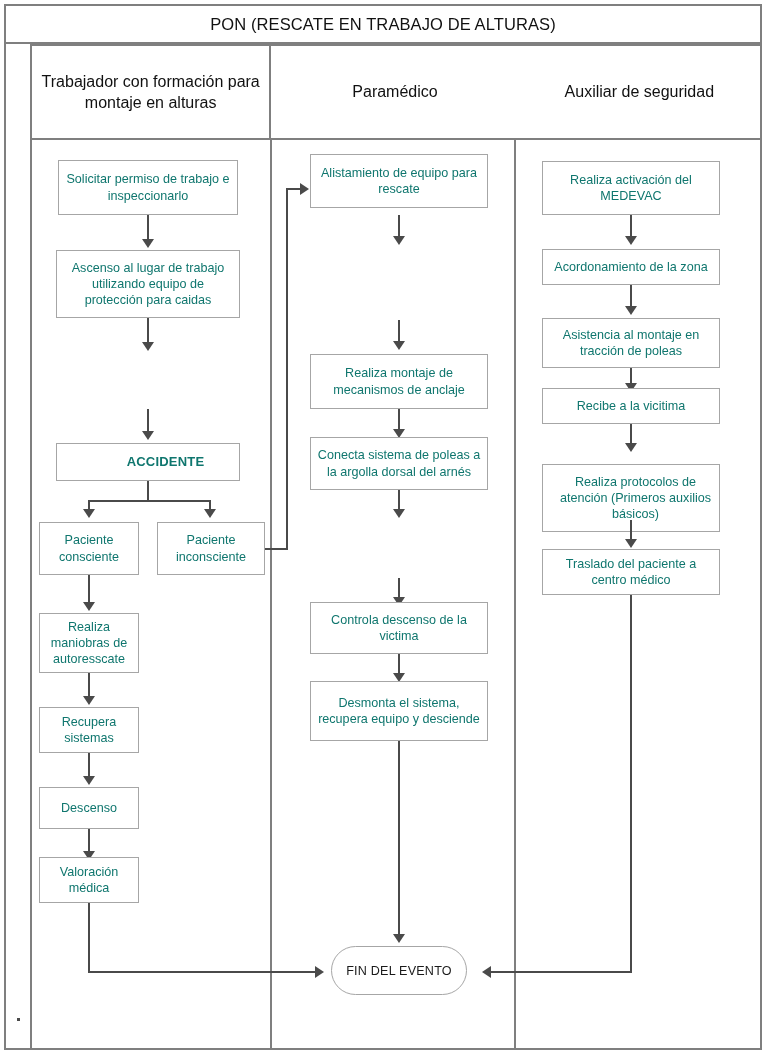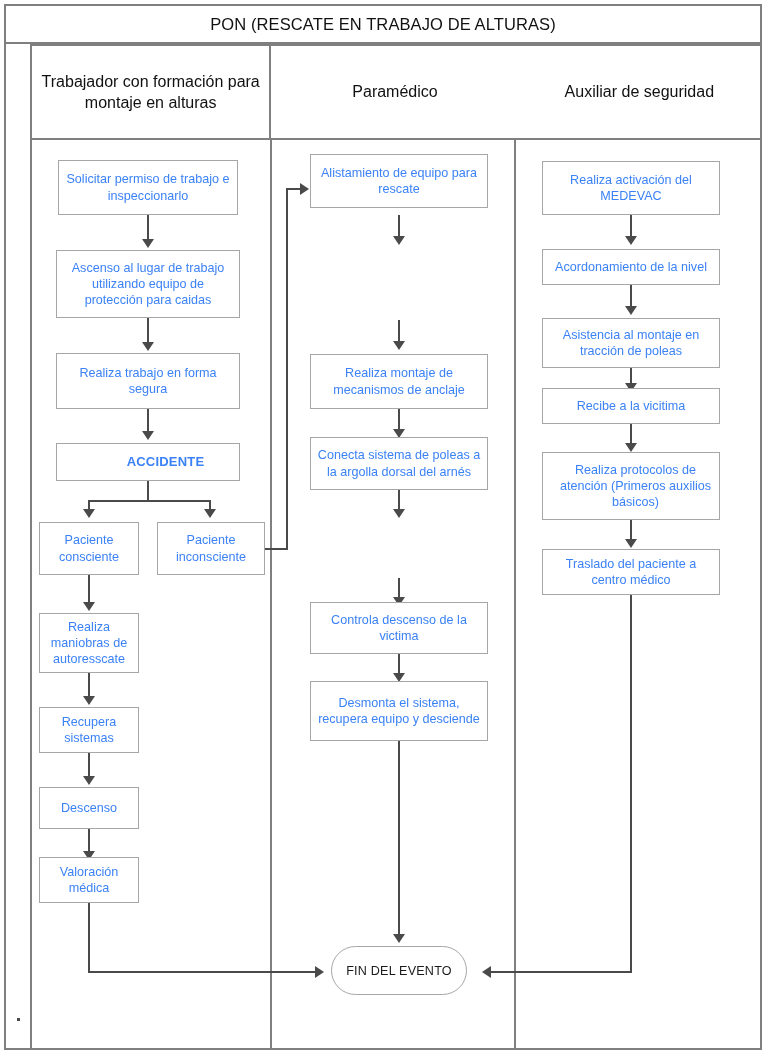--- a/index.html
+++ b/index.html
@@ -111,21 +111,21 @@
     position: absolute;
     box-sizing: border-box;
     border: 1px solid #a6a6a6;
     background: #ffffff;
     display: flex;
     align-items: center;
     justify-content: center;
     text-align: center;
     font-size: 12.6px;
     line-height: 1.28;
-    color: #3b82f6;
+    color: #0f766e;
     padding: 2px 6px;
   }
   .node.bold { font-weight: bold; font-size: 13px; letter-spacing: .2px; padding-left: 41px; }
 
   .terminator {
     position: absolute;
     box-sizing: border-box;
     border: 1px solid #a6a6a6;
     border-radius: 28px;
     background: #ffffff;
@@ -186,21 +186,20 @@
   <div class="corner-dot"></div>
 
   <div class="node" style="left:58px; top:160px; width:180px; height:55px;">Solicitar permiso de trabajo e inspeccionarlo</div>
   <div class="conn v" style="left:147px; top:215px; height:31px;"></div>
   <div class="arrow down" style="left:142px; top:239px;"></div>
 
   <div class="node" style="left:56px; top:250px; width:184px; height:68px;">Ascenso al lugar de trabajo utilizando equipo de protección para caidas</div>
   <div class="conn v" style="left:147px; top:318px; height:31px;"></div>
   <div class="arrow down" style="left:142px; top:342px;"></div>
 
-  <div class="node" style="left:56px; top:353px; width:184px; height:56px;">Realiza trabajo en forma segura</div>
   <div class="conn v" style="left:147px; top:409px; height:29px;"></div>
   <div class="arrow down" style="left:142px; top:431px;"></div>
 
   <div class="node bold" style="left:56px; top:443px; width:184px; height:38px;">ACCIDENTE</div>
 
   <div class="conn v" style="left:147px; top:481px; height:20px;"></div>
   <div class="conn h" style="left:88px; top:500px; width:123px;"></div>
   <div class="conn v" style="left:88px; top:500px; height:16px;"></div>
   <div class="arrow down" style="left:83px; top:509px;"></div>
   <div class="conn v" style="left:209px; top:500px; height:16px;"></div>
@@ -261,33 +260,33 @@
 
   <div class="conn v" style="left:398px; top:741px; height:200px;"></div>
   <div class="arrow down" style="left:393px; top:934px;"></div>
 
   <div class="terminator" style="left:331px; top:946px; width:136px; height:49px;">FIN DEL EVENTO</div>
 
   <div class="node" style="left:542px; top:161px; width:178px; height:54px;">Realiza activación del MEDEVAC</div>
   <div class="conn v" style="left:630px; top:215px; height:28px;"></div>
   <div class="arrow down" style="left:625px; top:236px;"></div>
 
-  <div class="node" style="left:542px; top:249px; width:178px; height:36px;">Acordonamiento de la nivel</div>
+  <div class="node" style="left:542px; top:249px; width:178px; height:36px;">Acordonamiento de la zona</div>
   <div class="conn v" style="left:630px; top:285px; height:28px;"></div>
   <div class="arrow down" style="left:625px; top:306px;"></div>
 
   <div class="node" style="left:542px; top:318px; width:178px; height:50px;">Asistencia al montaje en tracción de poleas</div>
   <div class="conn v" style="left:630px; top:368px; height:22px;"></div>
   <div class="arrow down" style="left:625px; top:383px;"></div>
 
   <div class="node" style="left:542px; top:388px; width:178px; height:36px;">Recibe a la vicitima</div>
   <div class="conn v" style="left:630px; top:424px; height:26px;"></div>
   <div class="arrow down" style="left:625px; top:443px;"></div>
 
-  <div class="node" style="left:542px; top:452px; width:178px; height:68px;padding-left:15px;">Realiza protocolos de atención (Primeros auxilios básicos)</div>
+  <div class="node" style="left:542px; top:464px; width:178px; height:68px;padding-left:15px;">Realiza protocolos de atención (Primeros auxilios básicos)</div>
   <div class="conn v" style="left:630px; top:520px; height:26px;"></div>
   <div class="arrow down" style="left:625px; top:539px;"></div>
 
   <div class="node" style="left:542px; top:549px; width:178px; height:46px;">Traslado del paciente a centro médico</div>
 
   <div class="conn v" style="left:630px; top:595px; height:378px;"></div>
   <div class="conn h" style="left:490px; top:971px; width:142px;"></div>
   <div class="arrow left" style="left:482px; top:966px;"></div>
 
 </div>

